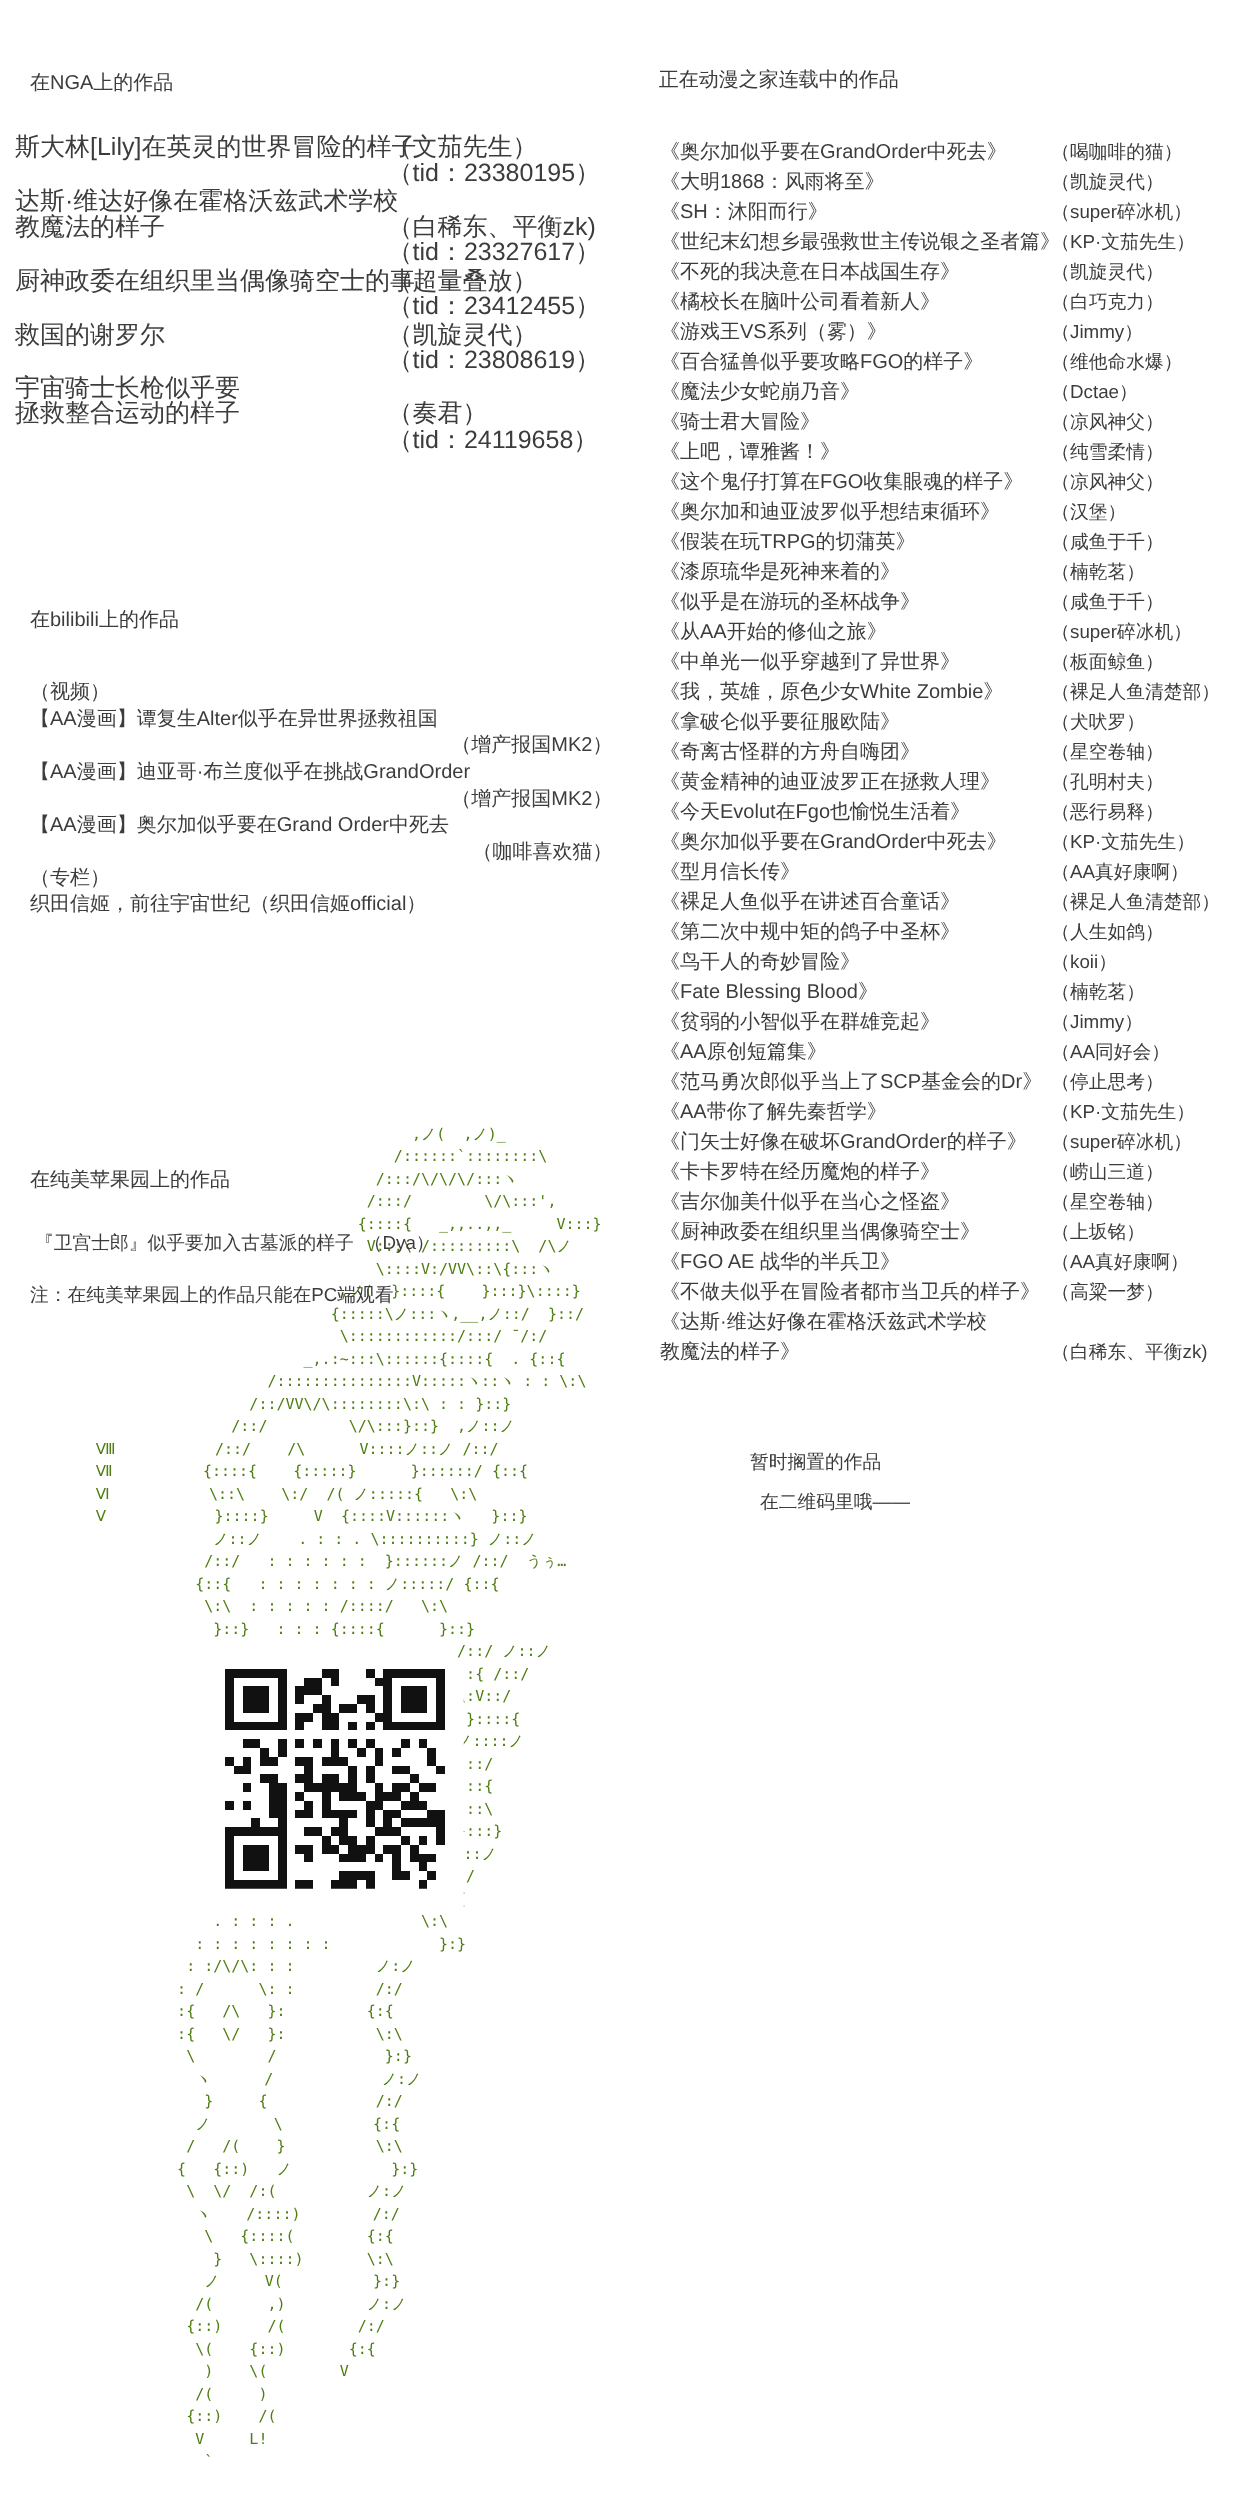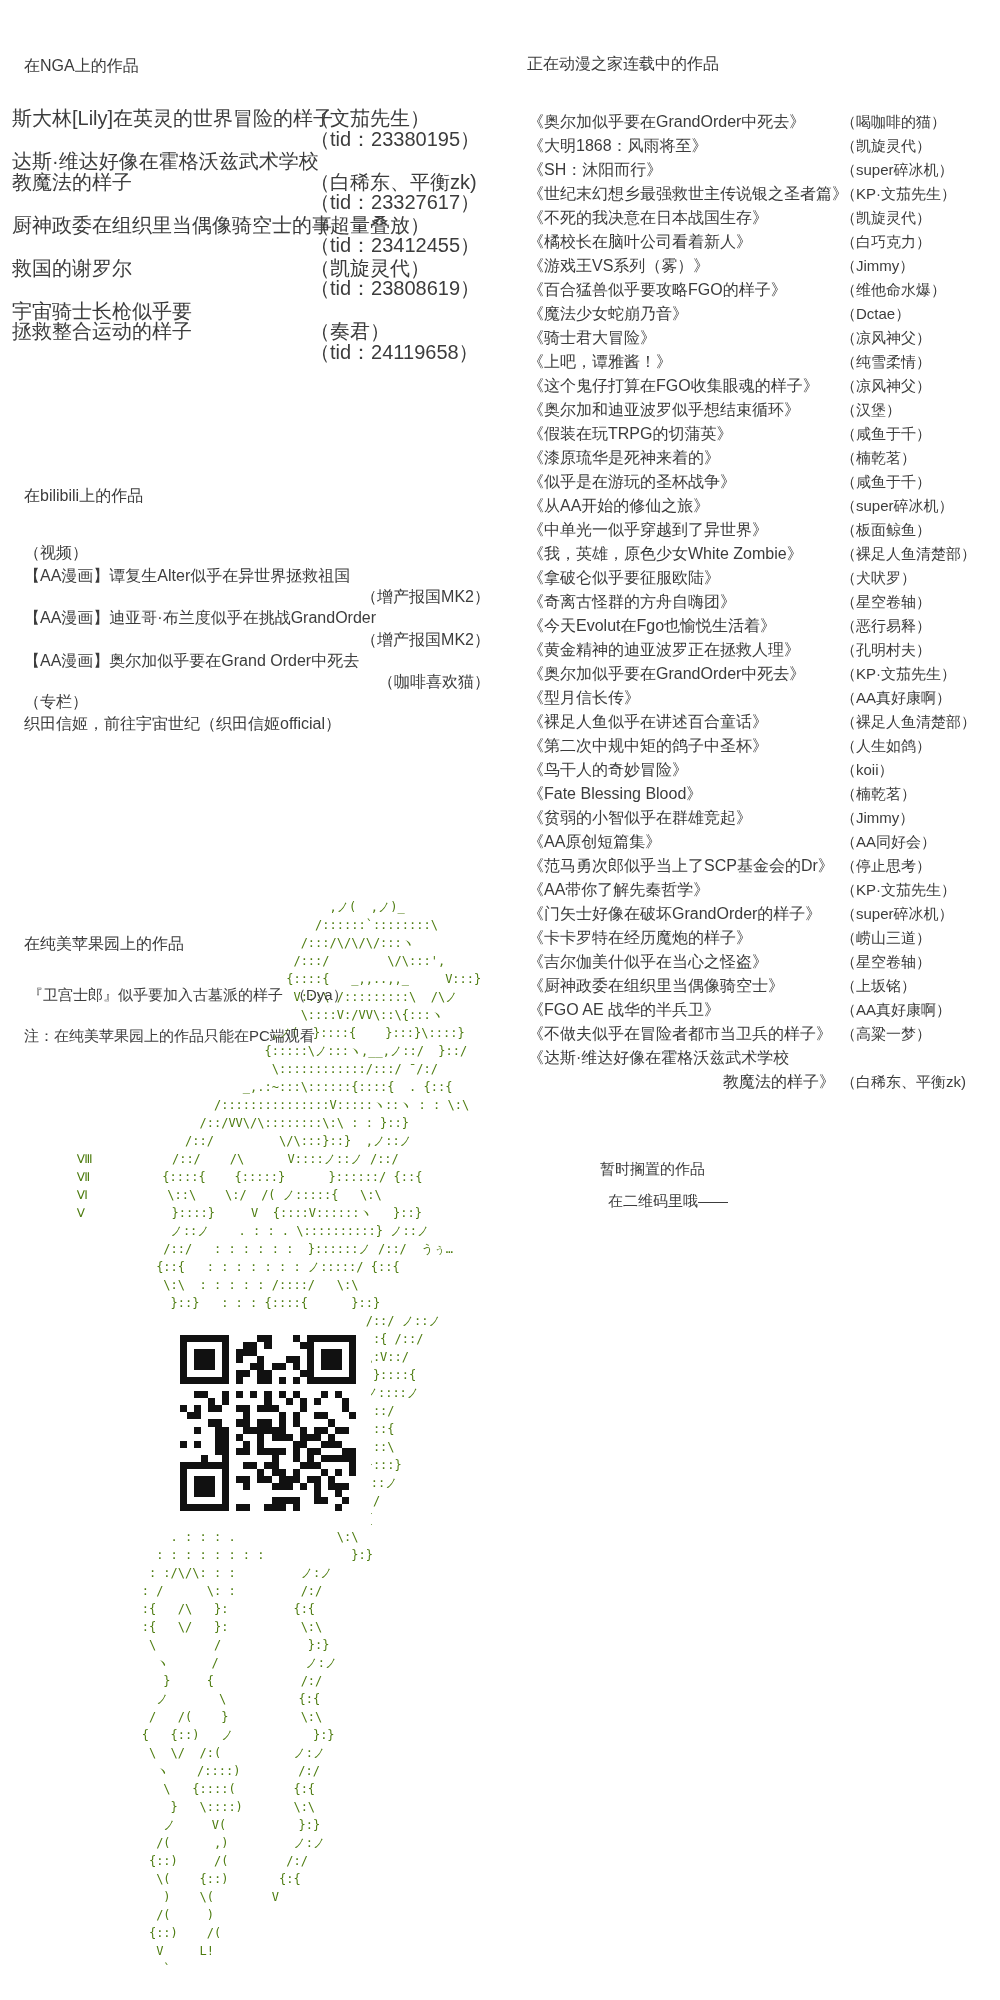--- a/index.html
+++ b/index.html
@@ -28,21 +28,21 @@
   
   #apple-header{left:24px;top:934px;font-size:16px}
   #apple-works{left:28px;top:984px;width:460px;font-size:15px}
   .arow{display:flex;gap:8px;height:21px;line-height:21px}
   #apple-note{left:24px;top:1027px;font-size:15px}
   
   #dmzj-header{left:527px;top:54px;font-size:16px}
   #dmzj-list{left:528px;top:110px;width:462px;font-size:16px}
   .drow .dl1,.drow .dl2{position:relative;height:24px;line-height:24px;white-space:nowrap}
   .da{position:absolute;left:313px;top:0;font-size:15px;white-space:nowrap}
-  .dt2{display:inline-block;width:307px;text-align:right}
+  .dt2{display:inline-block;width:307px;}
   
   #aside1{left:600px;top:1160px;font-size:15px}
   #aside2{left:608px;top:1192px;font-size:15px}
   
   #art{
     left:55px;top:898px;margin:0;
     font-family:"DejaVu Sans Mono","Liberation Mono",monospace;
     font-size:12px;line-height:18px;color:#4d7c0f;
   }
   
@@ -234,25 +234,25 @@
   </div>
     <div class="drow">
     <div class="dl1"><span>《拿破仑似乎要征服欧陆》</span><span class="da">（犬吠罗）</span></div>
 
   </div>
     <div class="drow">
     <div class="dl1"><span>《奇离古怪群的方舟自嗨团》</span><span class="da">（星空卷轴）</span></div>
 
   </div>
     <div class="drow">
+    <div class="dl1"><span>《黄金精神的迪亚波罗正在拯救人理》</span><span class="da">（孔明村夫）</span></div>
+
+  </div>
+    <div class="drow">
     <div class="dl1"><span>《今天Evolut在Fgo也愉悦生活着》</span><span class="da">（恶行易释）</span></div>
-
-  </div>
-    <div class="drow">
-    <div class="dl1"><span>《黄金精神的迪亚波罗正在拯救人理》</span><span class="da">（孔明村夫）</span></div>
 
   </div>
     <div class="drow">
     <div class="dl1"><span>《奥尔加似乎要在GrandOrder中死去》</span><span class="da">（KP·文茄先生）</span></div>
 
   </div>
     <div class="drow">
     <div class="dl1"><span>《型月信长传》</span><span class="da">（AA真好康啊）</span></div>
 
   </div>

